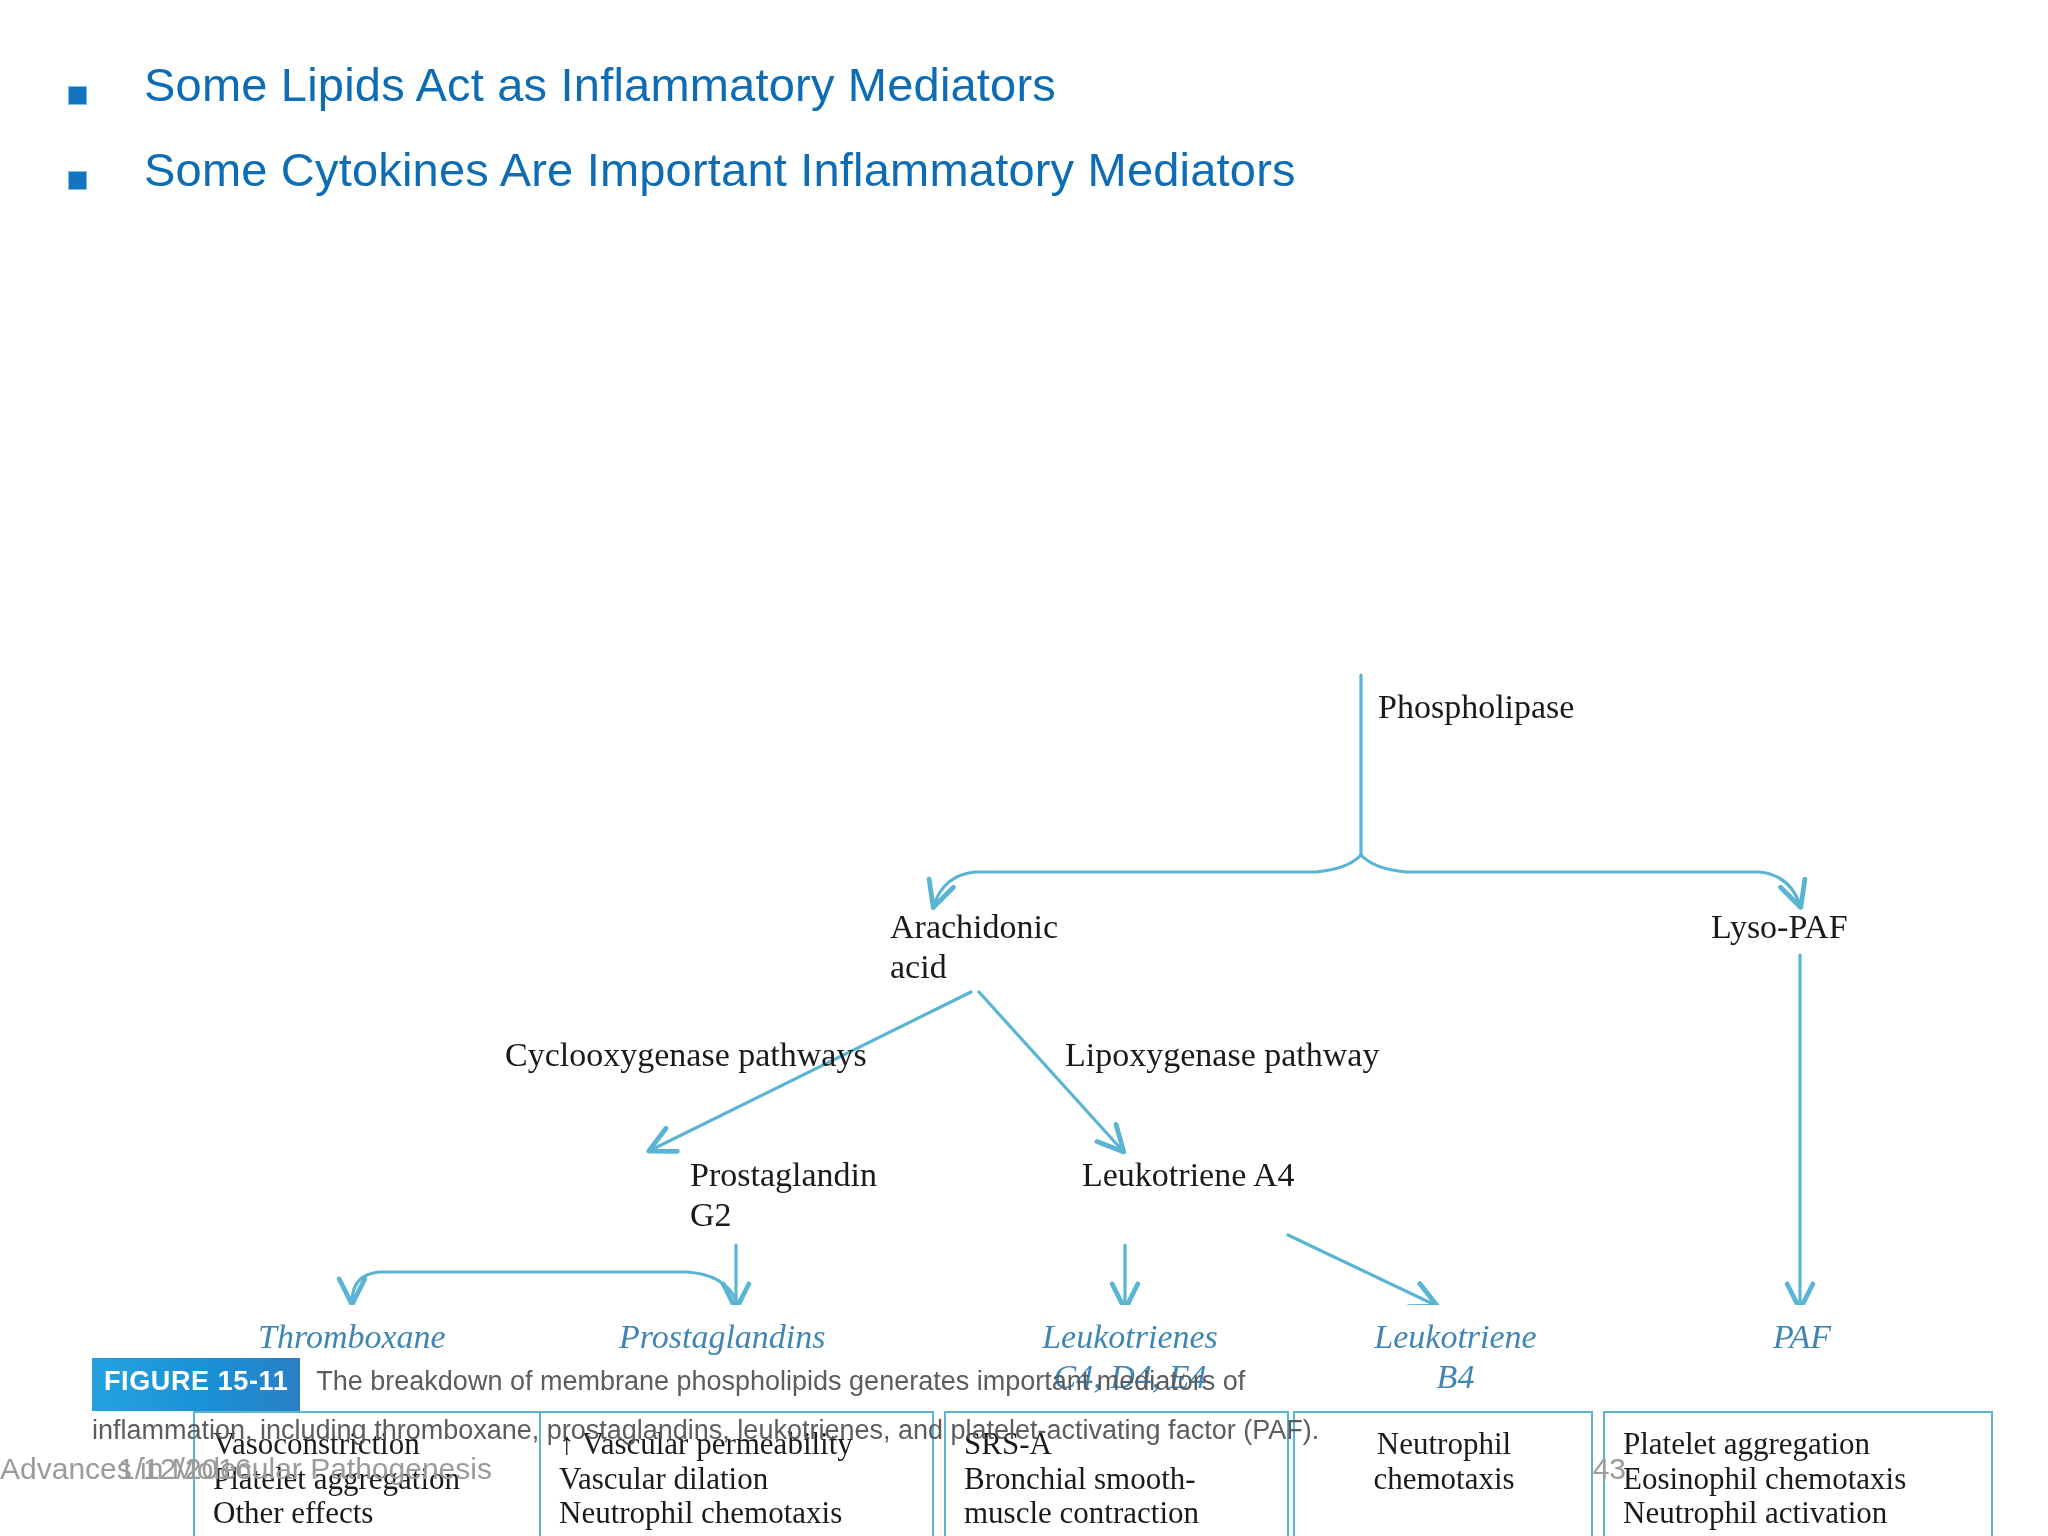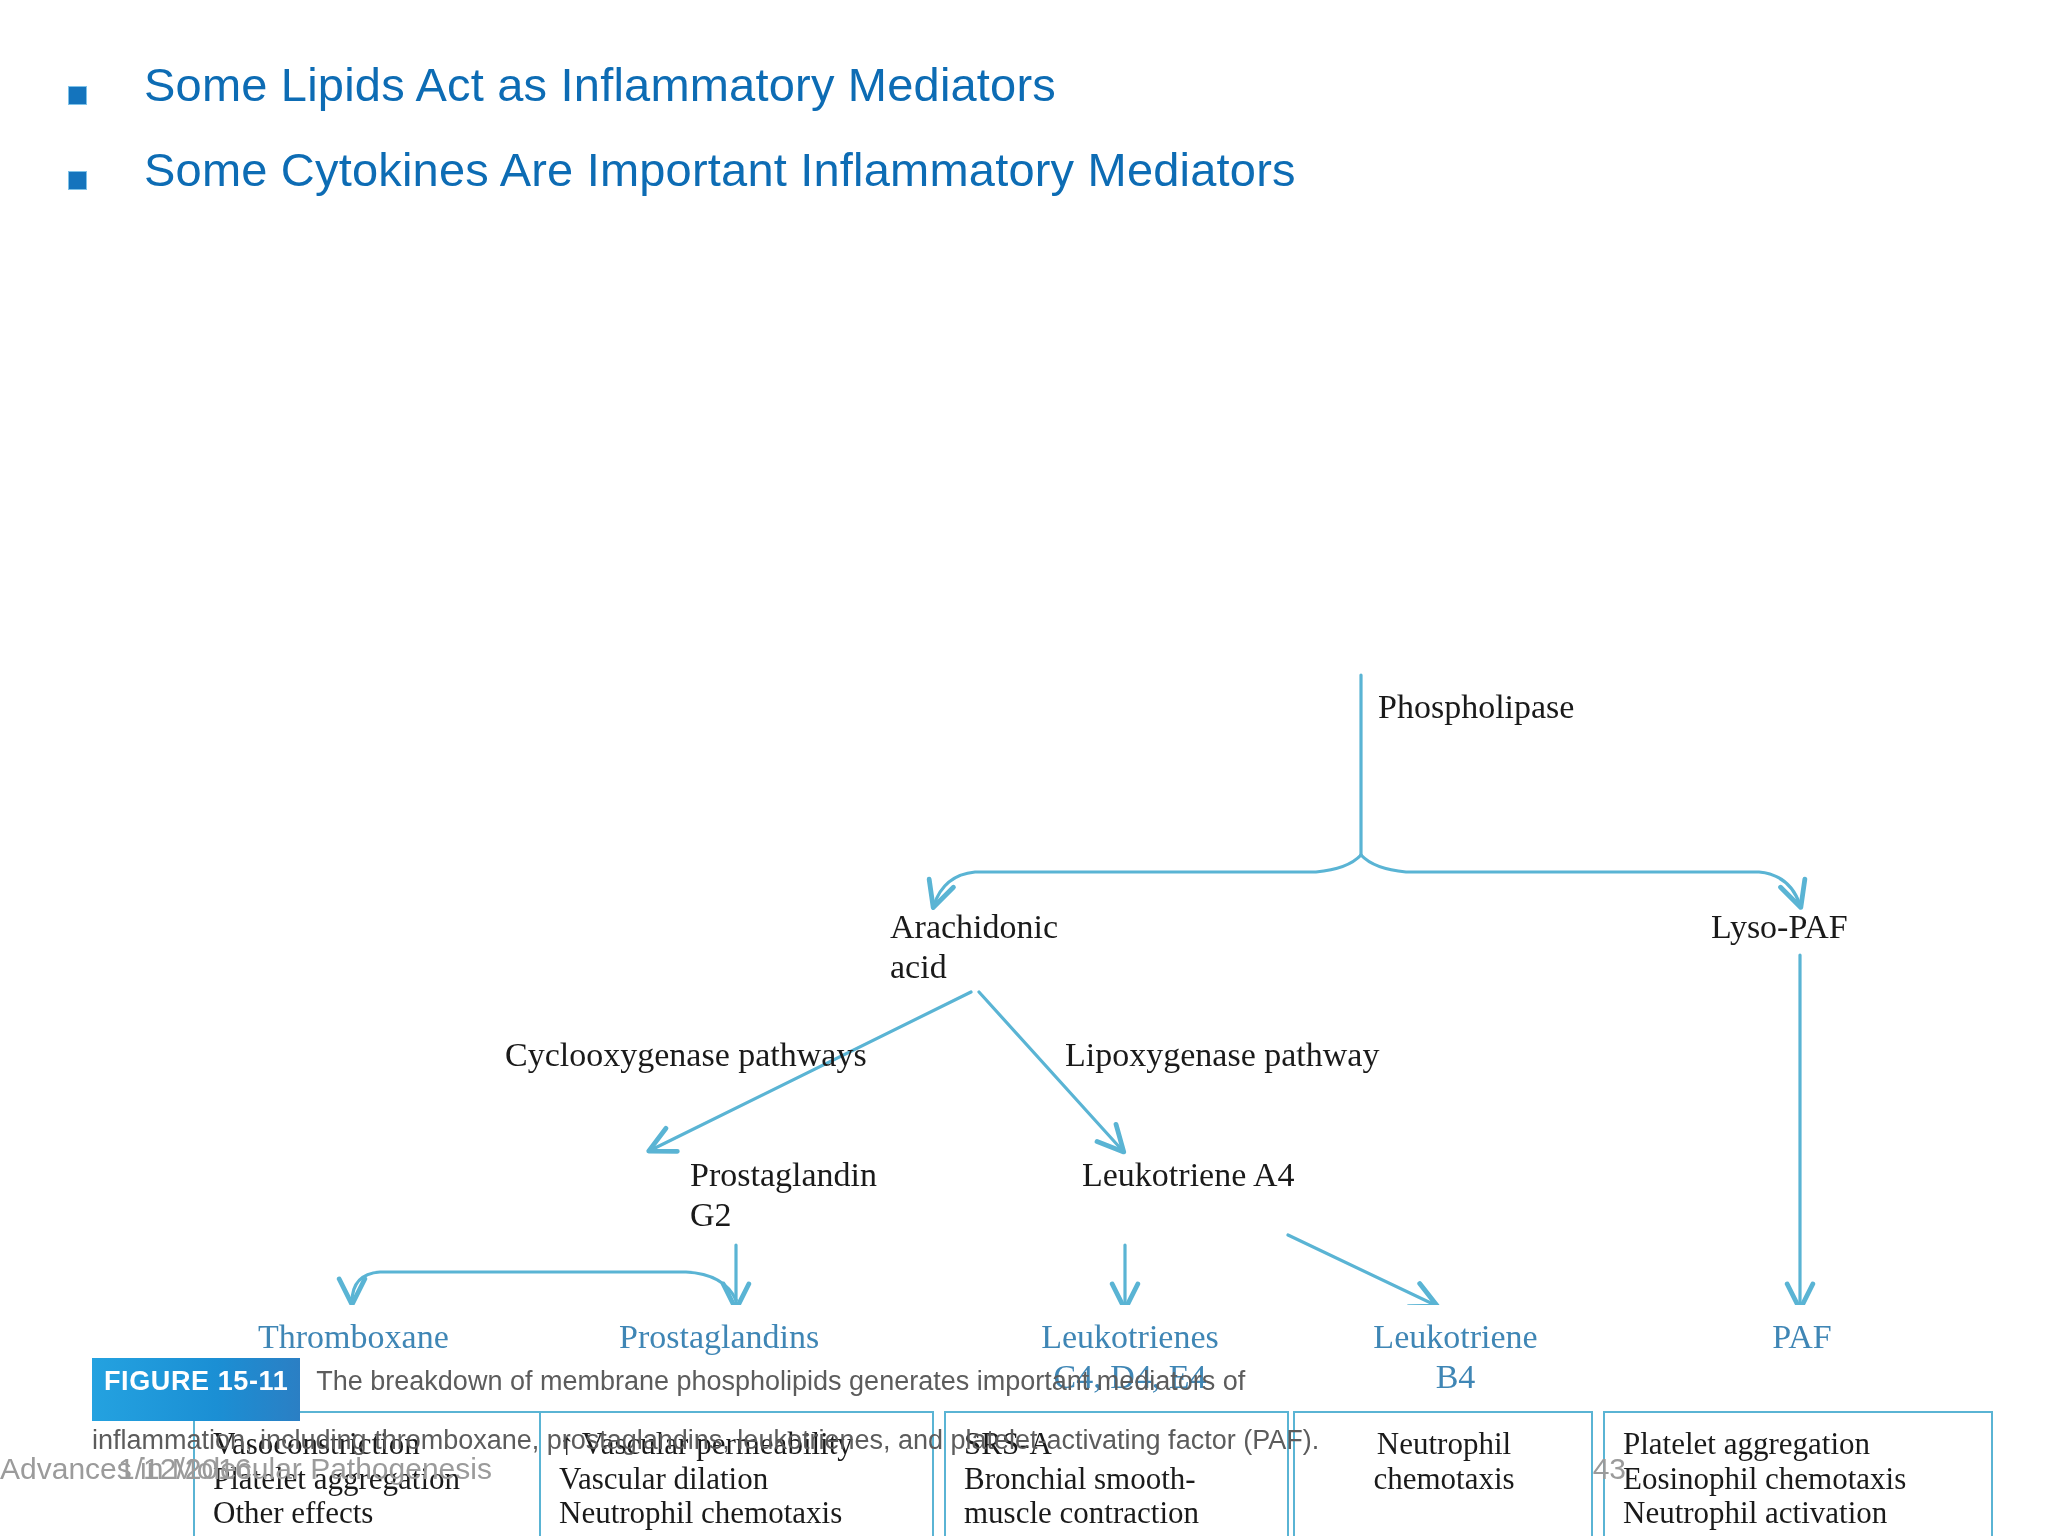--- a/index.html
+++ b/index.html
@@ -66,20 +66,21 @@
   .node {
     position: absolute;
     font-family: "Liberation Serif", serif;
     color: #1a1a1a;
     font-size: 34px;
     line-height: 1.18;
     white-space: pre-line;
   }
   .node.blue {
     color: #3f86b5;
+    font-style: italic;
   }
   .node.center { text-align: center; }
 
   
   .effect-box {
     position: absolute;
     border: 2px solid #5ab4d4;
     background: #ffffff;
     box-sizing: border-box;
     padding: 14px 16px 10px 18px;
@@ -107,21 +108,21 @@
     display: block;
   }
   .caption-badge {
     display: inline-block;
     background: linear-gradient(90deg,#24a2e0 0%, #1b8fd4 60%, #2b7fc4 100%);
     color: #ffffff;
     font-family: "Liberation Sans", sans-serif;
     font-weight: bold;
     font-size: 27px;
     letter-spacing: 0.6px;
-    padding: 4px 12px 21px 12px;
+    padding: 4px 12px 11px 12px;
     margin-right: 16px;
     vertical-align: baseline;
   }
 
   
   .footer {
     position: absolute;
     left: 0;
     top: 1452px;
     width: 1744px;

